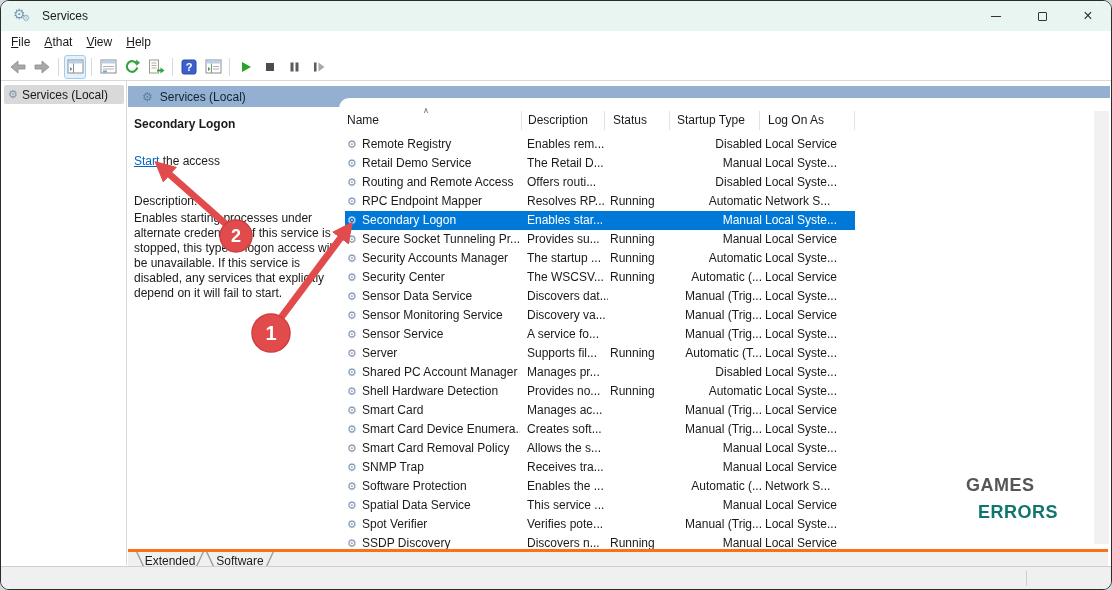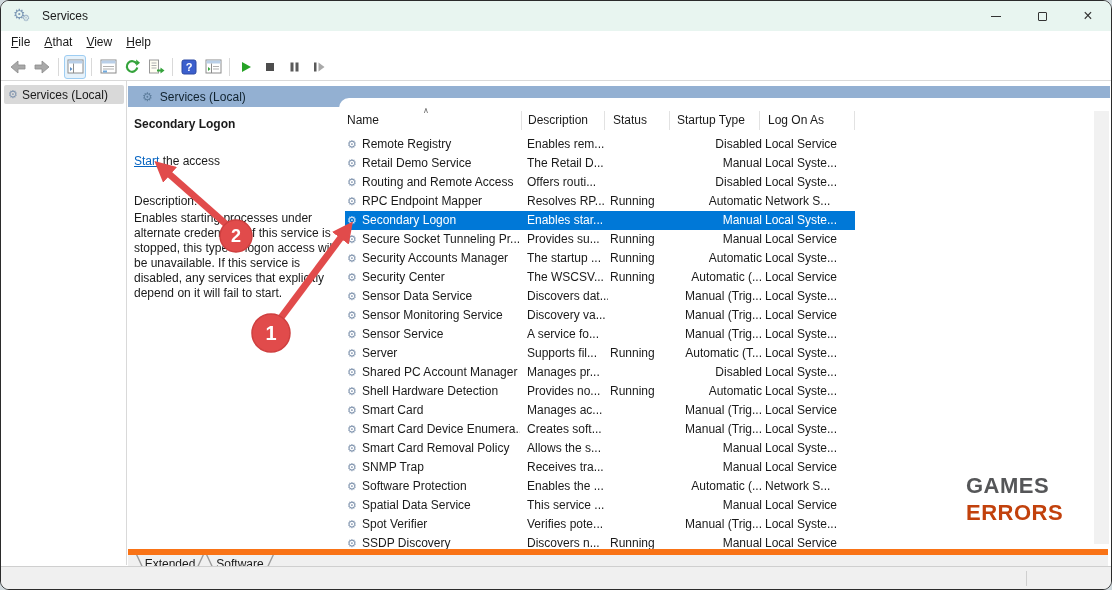--- a/index.html
+++ b/index.html
@@ -61,34 +61,34 @@
   .cx-icon { left:2px; top:3px; font-size:11px; line-height:13px; color:#7f93ad; }
   .sel .cx-icon { color:#d8e8f8; }
   .cx-name { left:17px; width:158px; }
   .cx-desc { left:182px; width:81px; }
   .cx-status { left:265px; width:62px; }
   .cx-startup { left:330px; width:87px;text-align:right; }
   .cx-logon { left:420px; width:88px; }
   .vscroll { position:absolute; right:1px; top:13px; bottom:5px; width:15px; background:#f1f1f1; }
 
   
-  .tabstrip { position:absolute; left:127px; right:3px; top:548px; height:18px; background:#f0f0f0; border-top:6px solid #f97316; }
+  .tabstrip { position:absolute; left:127px; right:3px; top:548px; height:18px; background:#f0f0f0; border-top:3px solid #f97316; }
   .tab { position:absolute; top:0; height:17px; }
   .tab-outer { position:absolute; inset:0; background:#9a9a9a; clip-path:polygon(0 0, 100% 0, calc(100% - 8px) 100%, 8px 100%); }
   .tab-inner { position:absolute; inset:0; background:#f0f0f0; clip-path:polygon(1.5px 0, calc(100% - 1.5px) 0, calc(100% - 9px) calc(100% - 1px), 9px calc(100% - 1px)); }
   .tab span.tlabel { position:absolute; inset:0; display:flex; align-items:center; justify-content:center; font-size:12px; color:#1a1a1a; }
   .tab-extended { left:8px; width:68px; }
   .tab-standard { left:78px; width:68px; }
 
   
   .statusbar { position:absolute; left:0; right:0; bottom:0; height:23px; background:#f0f0f0; border-top:1px solid #cfcfcf; }
   .sb-div { position:absolute; left:1025px; top:4px; bottom:3px; width:1px; background:#cfcfcf; }
 
   
-  .watermark { position:absolute; left:966px; top:472px; z-index:5; line-height:27px; letter-spacing:0.5px; font-weight:800; font-size:22px; font-family:"Liberation Sans", sans-serif; }
+  .watermark { position:absolute; left:966px; top:472px; z-index:5; line-height:27px; letter-spacing:0.5px; font-weight:800; font-size:18px; font-family:"Liberation Sans", sans-serif; }
 
   
   .overlay { position:absolute; inset:0; z-index:10; pointer-events:none; }
 </style>
 </head>
 <body>
 
 <div class="stage">
   <div class="window">
 
@@ -436,21 +436,21 @@
       </div>
     </div>
 
     <div class="statusbar">
       <span class="sb-div"></span>
     </div>
   </div>
 
   <div class="watermark">
     <div style="color:#555658;">GAMES</div>
-    <div style="color:#c2410c;">ERRORS</div>
+    <div style="color:#0f766e;margin-left:12px;">ERRORS</div>
   </div>
 
   <svg class="overlay" width="1112" height="590">
     <defs>
       <marker id="ah" markerWidth="3" markerHeight="3" refX="0.4" refY="1.5" orient="auto">
         <path d="M0,0 L3,1.5 L0,3 Z" fill="#e14b4b"></path>
       </marker>
     </defs>
     <line x1="271" y1="331" x2="342" y2="236" stroke="#e14b4b" stroke-width="7" marker-end="url(#ah)"></line>
     <line x1="236" y1="233" x2="168" y2="173" stroke="#e14b4b" stroke-width="7" marker-end="url(#ah)"></line>

